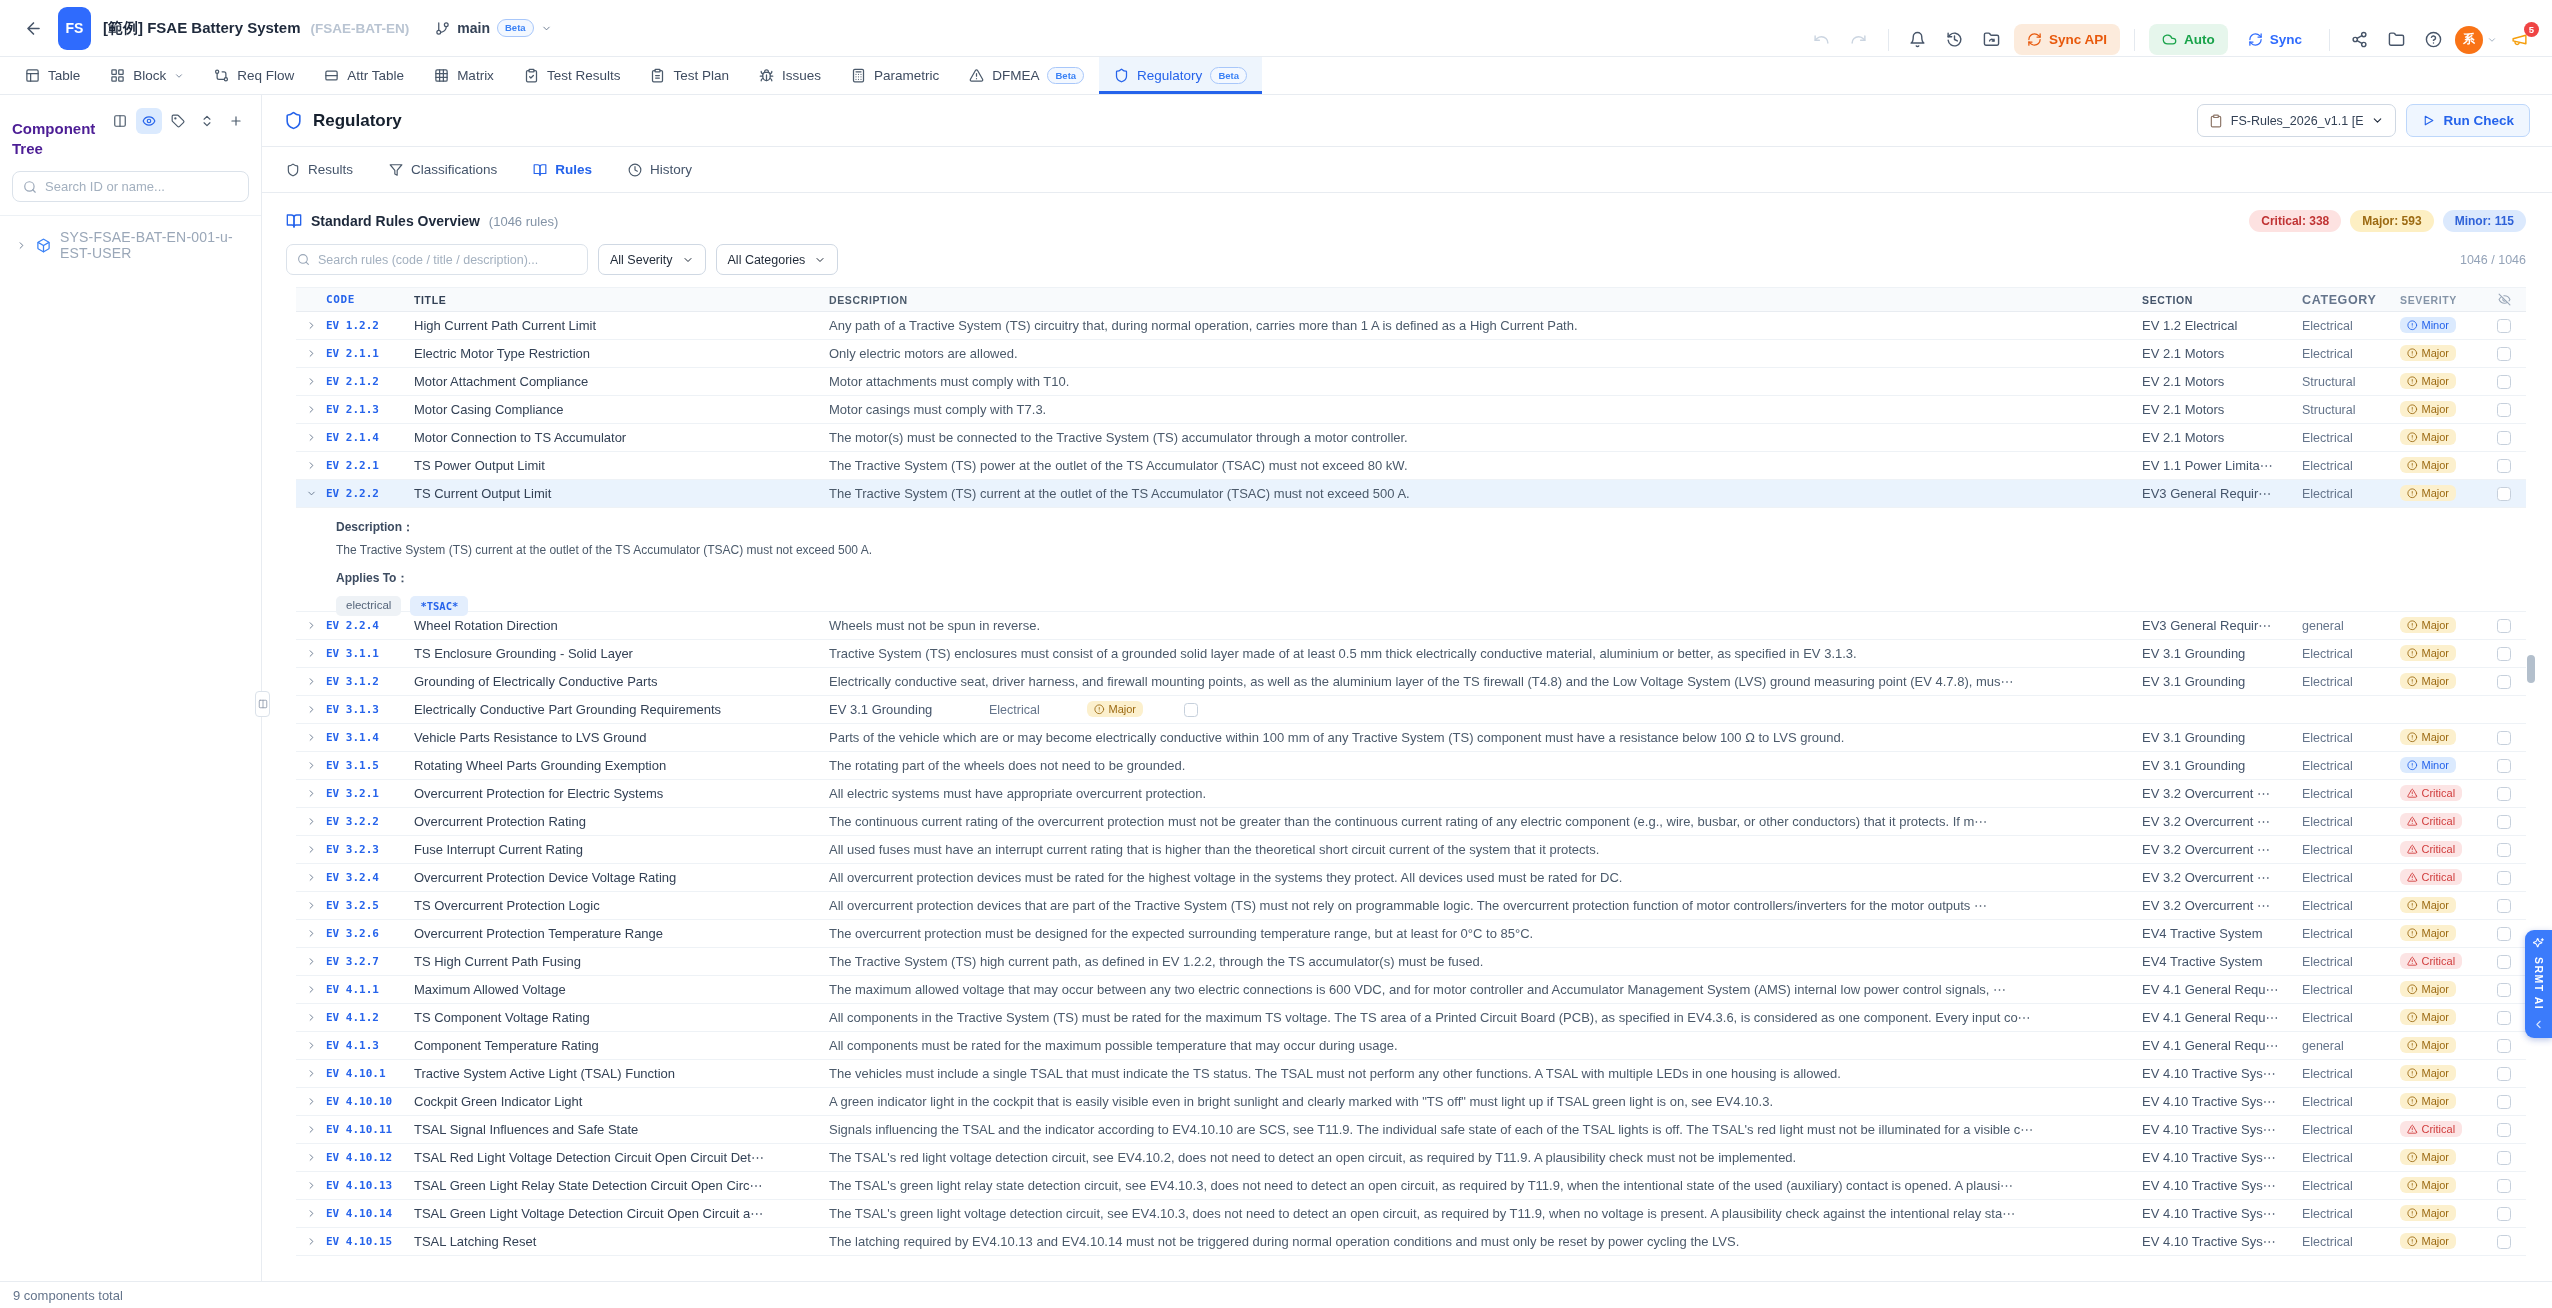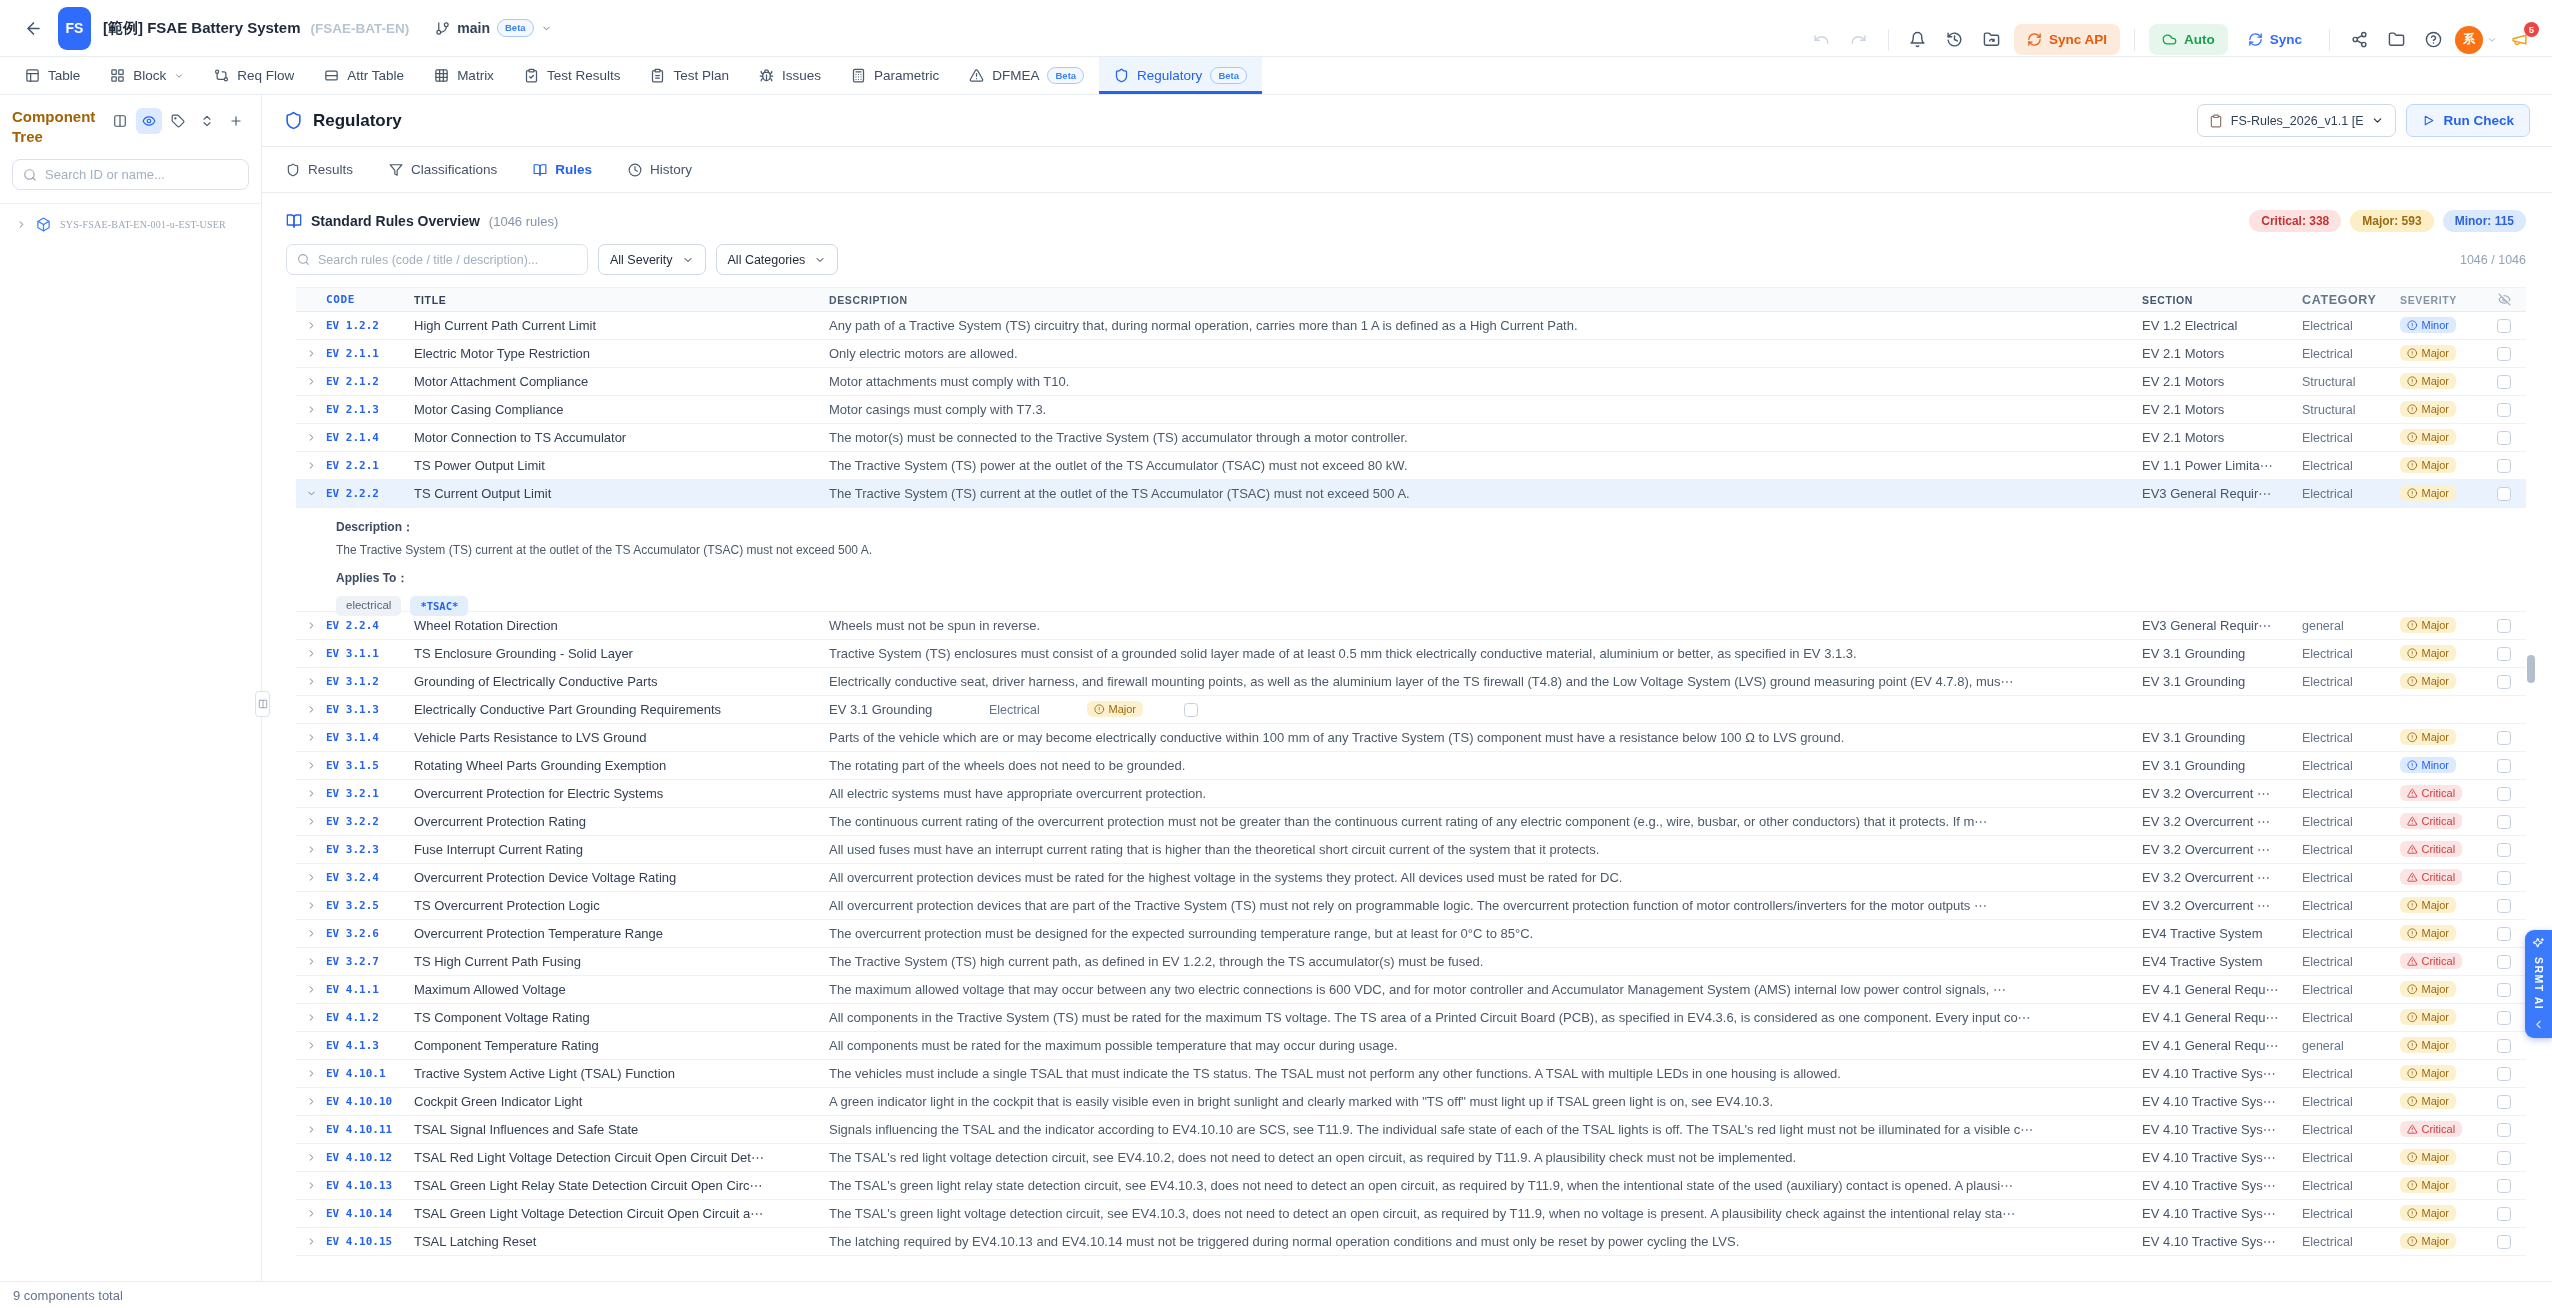--- a/index.html
+++ b/index.html
@@ -58,34 +58,34 @@
   .navtab .chev { font-size: 10px; color: #64748b; }
   .navtab.active { color: #2563eb; background: #eef5fd; box-shadow: inset 0 -3px 0 #2563eb; }
   .navtab.active .ic { color: #2563eb; }
 
   
   .app-body { display: flex; height: 1186px; position: relative; }
 
   .sidebar { width: 262px; border-right: 1px solid #e8ecf1; display: flex; flex-direction: column;
              padding: 12px 12px 0; background: #fff; }
   .sb-head { display: flex; }
-  .sb-title { font-size: 15px; font-weight: 700; color: #a16207; line-height: 1.3; width: 92px; }
+  .sb-title { font-size: 15px; font-weight: 700; color: #4c1d95; line-height: 1.3; width: 92px; margin-top: 12px; }
   .sb-tools { display: flex; gap: 3px; margin-left: auto; align-items: flex-start; margin-top: 1px; }
   .sb-tool { width: 26px; height: 26px; border-radius: 6px; display: flex; align-items: center;
              justify-content: center; color: #4b5a6b; font-size: 14px; }
   .sb-tool.active { background: #dbeafe; color: #2563eb; }
   .sb-search { margin-top: 13px; height: 31px; border: 1px solid #dbe2ea; border-radius: 8px;
                display: flex; align-items: center; gap: 8px; padding: 0 10px; color: #9aa7b8; font-size: 14px; }
   .sb-search input { border: none; outline: none; width: 100%; font-size: 13px; color: #334155; background: transparent; }
   .sb-search input::placeholder { color: #a3b0bf; }
   .sb-divider { height: 1px; background: #edf1f5; margin: 13px -12px 0; }
   .tree-item { display: flex; align-items: center; gap: 9px; padding: 13px 4px; }
   .tree-item .chev { font-size: 11px; color: #64748b; }
   .tree-item .cube { font-size: 15px; color: #3b82f6; }
-  .tree-id { font-family: Liberation Serif, serif; font-size: 10px; color: #9aa7b8; letter-spacing: .2px; }
+  .tree-id { font-family: Liberation Sans, sans-serif; font-size: 14px; color: #9aa7b8; letter-spacing: .2px; }
 
   .panel-handle { position: absolute; left: 255px; top: 596px; width: 15px; height: 26px;
                   background: #fff; border: 1px solid #dbe2ea; border-radius: 4px; display: flex;
                   align-items: center; justify-content: center; color: #8b98a9; font-size: 10px; z-index: 5; }
 
   
   .main { flex: 1; min-width: 0; display: flex; flex-direction: column; position: relative; background: #fff; }
   .main-header { height: 52px; display: flex; align-items: center; padding: 0 22px;
                  border-bottom: 1px solid #e8ecf1; }
   .mh-title { display: flex; align-items: center; gap: 10px; font-size: 17px; font-weight: 700; color: #16202e; }

